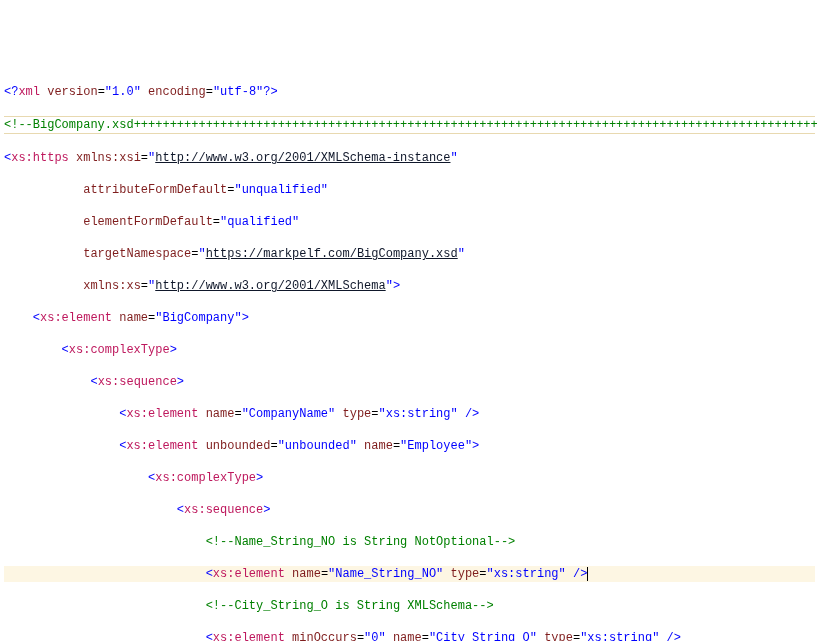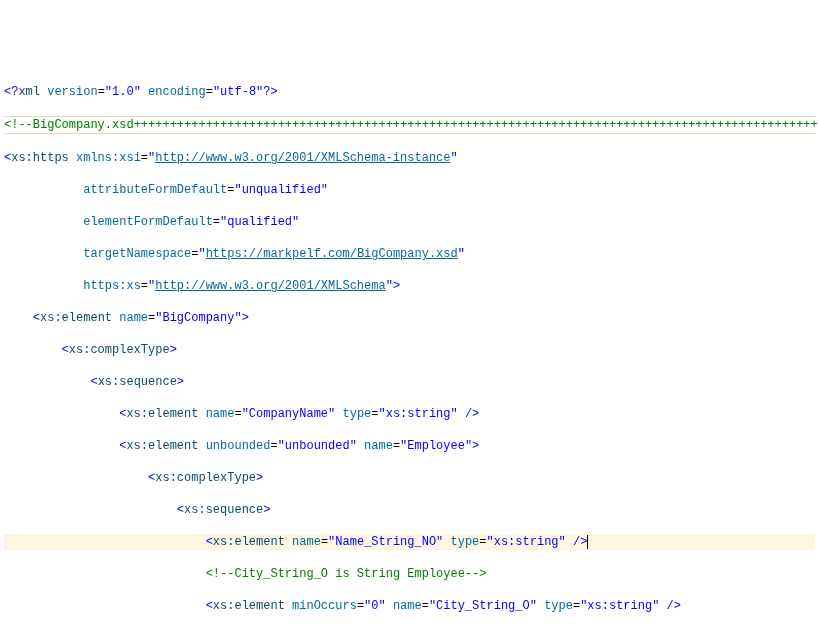--- a/index.html
+++ b/index.html
@@ -10,49 +10,50 @@
     font-size: 12px;
     line-height: 16px;
     white-space: pre;
     overflow-x: auto;
   }
   .line { display: block; }
   .hl { background: #fdf6e3; display:block; width:100%; }
   .sep { border-top: 1px solid #e8d9b0; border-bottom: 1px solid #e8d9b0; }
   .cursor { border-right: 1px solid #000; }
   .d  { color: #0000ff; } 
-  .t  { color: #0c4a6e; } 
-  .a  { color: #0369a1; } 
+  .t  { color: #be185d; } 
+  .a  { color: #7f1d1d; } 
   .v  { color: #0000ff; } 
-  .lnk{ color: #0369a1; text-decoration: underline; }
+  .lnk{ color: #0f172a; text-decoration: underline; }
   .c  { color: #008000; } 
   .x  { color: #000000; } 
 </style>
 </head>
 <body>
 
 
 
 <div>
 <span class="line"><span class="d">&lt;?</span><span class="t">xml</span><span class="x"> </span><span class="a">version</span><span class="x">=</span><span class="v">"1.0"</span><span class="x"> </span><span class="a">encoding</span><span class="x">=</span><span class="v">"utf-8"</span><span class="d">?&gt;</span></span>
 <span class="line sep"><span class="c">&lt;!--</span><span class="c">BigCompany.xsd+++++++++++++++++++++++++++++++++++++++++++++++++++++++++++++++++++++++++++++++++++++++++++++++</span><span class="c">--&gt;</span></span>
 <span class="line"><span class="d">&lt;</span><span class="t">xs:https</span><span class="x"> </span><span class="a">xmlns:xsi</span><span class="x">=</span><span class="v">"</span><span class="lnk">http://www.w3.org/2001/XMLSchema-instance</span><span class="v">"</span></span>
 <span class="line">           <span class="a">attributeFormDefault</span><span class="x">=</span><span class="v">"unqualified"</span></span>
 <span class="line">           <span class="a">elementFormDefault</span><span class="x">=</span><span class="v">"qualified"</span></span>
 <span class="line">           <span class="a">targetNamespace</span><span class="x">=</span><span class="v">"</span><span class="lnk">https://markpelf.com/BigCompany.xsd</span><span class="v">"</span></span>
-<span class="line">           <span class="a">https:xs</span><span class="x">=</span><span class="v">"</span><span class="lnk">http://www.w3.org/2001/XMLSchema</span><span class="v">"</span><span class="d">&gt;</span></span>
+<span class="line">           <span class="a">xmlns:xs</span><span class="x">=</span><span class="v">"</span><span class="lnk">http://www.w3.org/2001/XMLSchema</span><span class="v">"</span><span class="d">&gt;</span></span>
 <span class="line">    <span class="d">&lt;</span><span class="t">xs:element</span><span class="x"> </span><span class="a">name</span><span class="x">=</span><span class="v">"BigCompany"</span><span class="d">&gt;</span></span>
 <span class="line">        <span class="d">&lt;</span><span class="t">xs:complexType</span><span class="d">&gt;</span></span>
 <span class="line">            <span class="d">&lt;</span><span class="t">xs:sequence</span><span class="d">&gt;</span></span>
 <span class="line">                <span class="d">&lt;</span><span class="t">xs:element</span><span class="x"> </span><span class="a">name</span><span class="x">=</span><span class="v">"CompanyName"</span><span class="x"> </span><span class="a">type</span><span class="x">=</span><span class="v">"xs:string"</span><span class="d"> /&gt;</span></span>
 <span class="line">                <span class="d">&lt;</span><span class="t">xs:element</span><span class="x"> </span><span class="a">unbounded</span><span class="x">=</span><span class="v">"unbounded"</span><span class="x"> </span><span class="a">name</span><span class="x">=</span><span class="v">"Employee"</span><span class="d">&gt;</span></span>
 <span class="line">                    <span class="d">&lt;</span><span class="t">xs:complexType</span><span class="d">&gt;</span></span>
 <span class="line">                        <span class="d">&lt;</span><span class="t">xs:sequence</span><span class="d">&gt;</span></span>
+<span class="line">                            <span class="c">&lt;!--</span><span class="c">Name_String_NO is String NotOptional</span><span class="c">--&gt;</span></span>
 <span class="line hl">                            <span class="d">&lt;</span><span class="t">xs:element</span><span class="x"> </span><span class="a">name</span><span class="x">=</span><span class="v">"Name_String_NO"</span><span class="x"> </span><span class="a">type</span><span class="x">=</span><span class="v">"xs:string"</span><span class="d"> /&gt;</span><span class="cursor"></span></span>
-<span class="line">                            <span class="c">&lt;!--</span><span class="c">City_String_O is String Employee</span><span class="c">--&gt;</span></span>
+<span class="line">                            <span class="c">&lt;!--</span><span class="c">City_String_O is String XMLSchema</span><span class="c">--&gt;</span></span>
 <span class="line">                            <span class="d">&lt;</span><span class="t">xs:element</span><span class="x"> </span><span class="a">minOccurs</span><span class="x">=</span><span class="v">"0"</span><span class="x"> </span><span class="a">name</span><span class="x">=</span><span class="v">"City_String_O"</span><span class="x"> </span><span class="a">type</span><span class="x">=</span><span class="v">"xs:string"</span><span class="d"> /&gt;</span></span>
 
 
 
 
 
 
 
 
 

